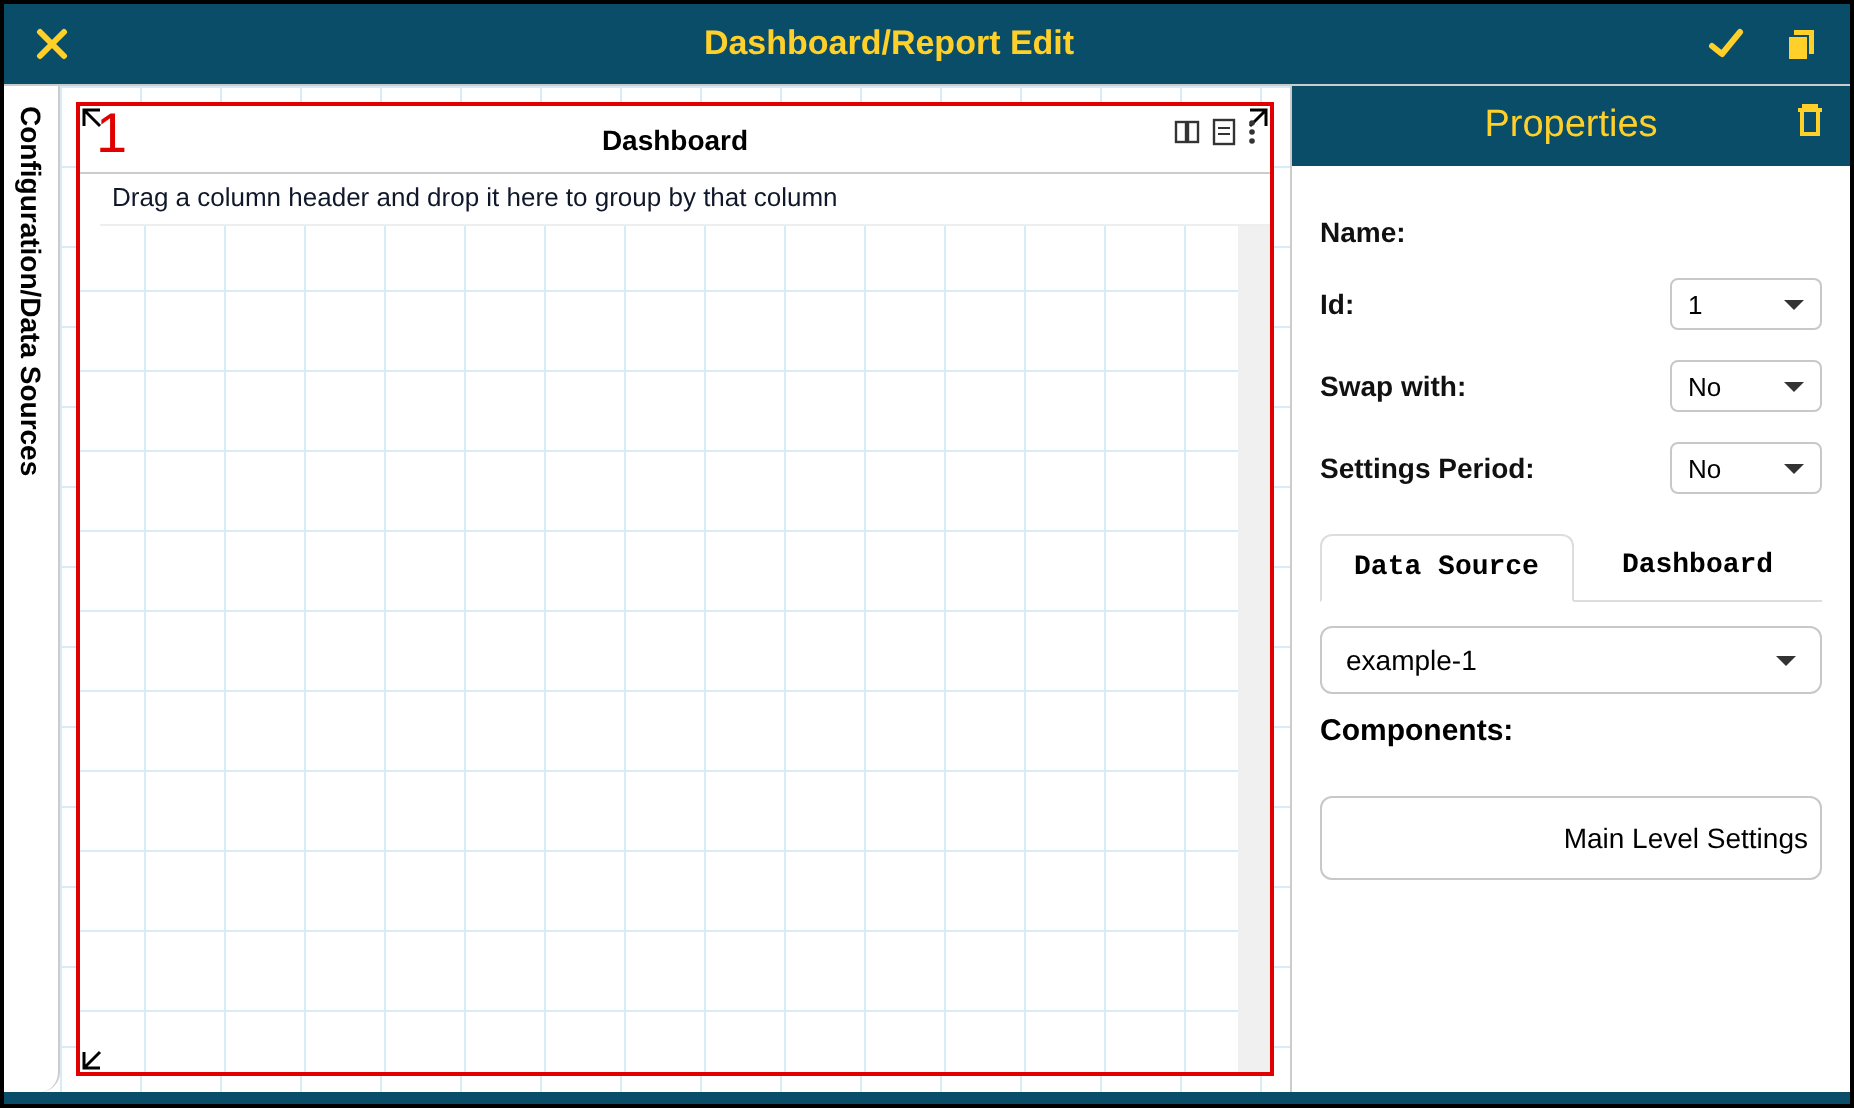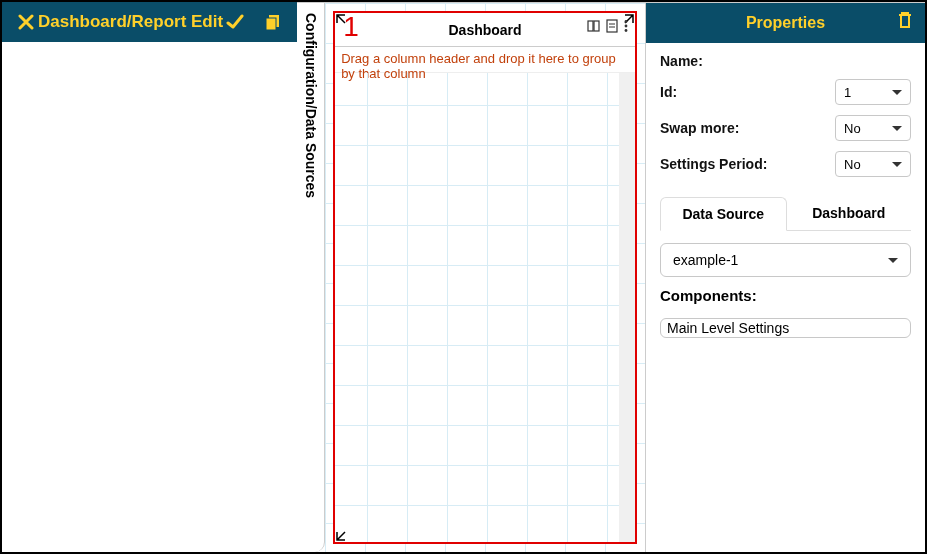--- a/index.html
+++ b/index.html
@@ -4,21 +4,21 @@
 <style>
   * { box-sizing: border-box; }
   html, body {
     margin: 0; padding: 0;
     font-family: "Segoe UI", Arial, sans-serif;
     background: #fff;
   }
   .app {
     width: 927px; height: 554px;
     border: 2px solid #000;
-    display: flex; flex-direction: row;
+    display: flex; flex-direction: column;
     position: relative;
   }
   
   .header {
     height: 40px;
     background: #0a4d68;
     color: #ffd02a;
     display: flex;
     align-items: center;
     justify-content: space-between;
@@ -108,24 +108,25 @@
     right: 6px; top: 6px;
     display: flex;
     gap: 4px;
     font-size: 14px;
     color: #333;
   }
   .widget-tools span { cursor: pointer; }
   .group-bar {
     height: 26px;
     font-size: 13px;
-    color: #c2410c;
+    color: #0f172a;
     padding: 4px 6px;
     border-bottom: 1px solid #eee;
     background: #fff;
+    margin-left: 10px;
   }
   .empty-msg {
     height: 30px;
     background: #f0f0f0;
     text-align: center;
     font-weight: 700;
     font-size: 13px;
     padding: 6px 0;
     border-bottom: 1px solid #e5e5e5;
   }
@@ -157,44 +158,45 @@
   .props {
     width: 280px;
     border-left: 1px solid #ccc;
     display: flex;
     flex-direction: column;
   }
   .props-header {
     height: 40px;
     background: #0a4d68;
     color: #ffd02a;
-    font-weight: 700;
+    font-weight: 400;
     display: flex;
     align-items: center;
     justify-content: center;
     position: relative;
-    font-size: 16px;
+    font-size: 19px;
   }
   .props-header .trash {
     position: absolute;
     right: 12px; top: 8px;
     cursor: pointer;
     color: #ffd02a;
     font-size: 18px;
   }
   .props-body {
     padding: 10px 14px;
     font-size: 14px;
     flex: 1;
   }
   .prop-row {
     display: flex;
     justify-content: space-between;
     align-items: center;
     margin-bottom: 10px;
+    margin-top: 15px;
   }
   .prop-row label { font-weight: 700; color: #111; }
   .select {
     width: 76px;
     height: 26px;
     border: 1px solid #c8c8c8;
     border-radius: 4px;
     display: flex;
     align-items: center;
     justify-content: space-between;
@@ -207,48 +209,49 @@
   .caret {
     width: 0; height: 0;
     border-left: 5px solid transparent;
     border-right: 5px solid transparent;
     border-top: 5px solid #333;
   }
   .tabs {
     display: flex;
     border-bottom: 1px solid #ddd;
     margin: 20px 0 12px 0;
+    font-family: Liberation Mono, monospace;
   }
   .tabs .tab {
     flex: 1;
     text-align: center;
     padding: 8px 0;
     font-weight: 700;
     cursor: pointer;
     font-size: 14px;
   }
   .tabs .tab.active {
     border: 1px solid #ddd;
     border-bottom: 1px solid #fff;
     border-radius: 6px 6px 0 0;
     margin-bottom: -1px;
     background: #fff;
   }
   .section-label {
     font-weight: 700;
-    margin: 10px 0 0 0;
+    margin: 10px 0 10px 0;
     font-size: 15px;
   }
   .btn-wide {
     width: 100%;
-    height: 20px;
+    height: 42px;
     border: 1px solid #c8c8c8;
     border-radius: 6px;
     background: #fff;
-    text-align: left;
+    text-align: right;
     font-size: 14px;
     cursor: pointer;
     margin-top: 14px;
   }
   .bottom-border {
     height: 6px;
     background: #0a4d68;
   }
 </style>
 </head>
@@ -354,21 +357,21 @@
           <label>Name:</label>
         </div>
         <div class="prop-row">
           <label>Id:</label>
           <div class="select">
             <span>1</span>
             <span class="caret"></span>
           </div>
         </div>
         <div class="prop-row">
-          <label>Swap more:</label>
+          <label>Swap with:</label>
           <div class="select">
             <span>No</span>
             <span class="caret"></span>
           </div>
         </div>
         <div class="prop-row">
           <label>Settings Period:</label>
           <div class="select">
             <span>No</span>
             <span class="caret"></span>

